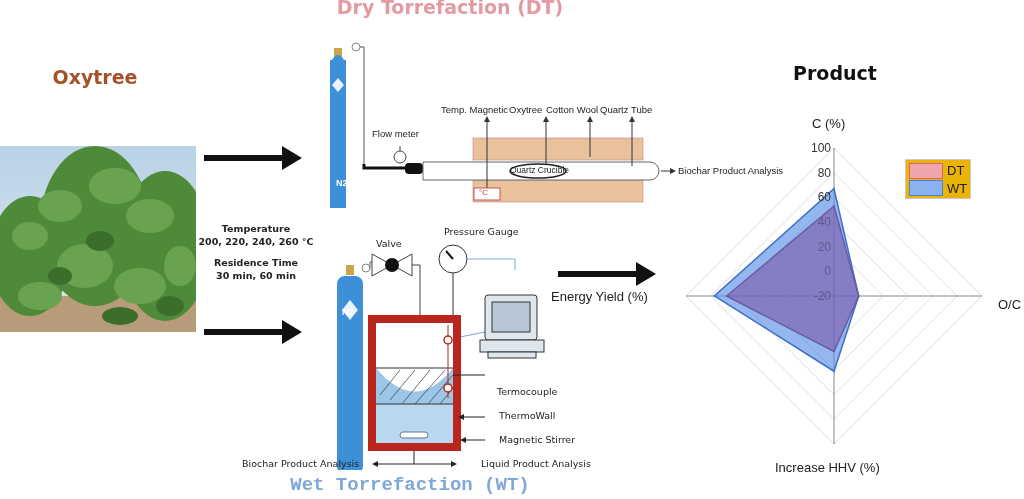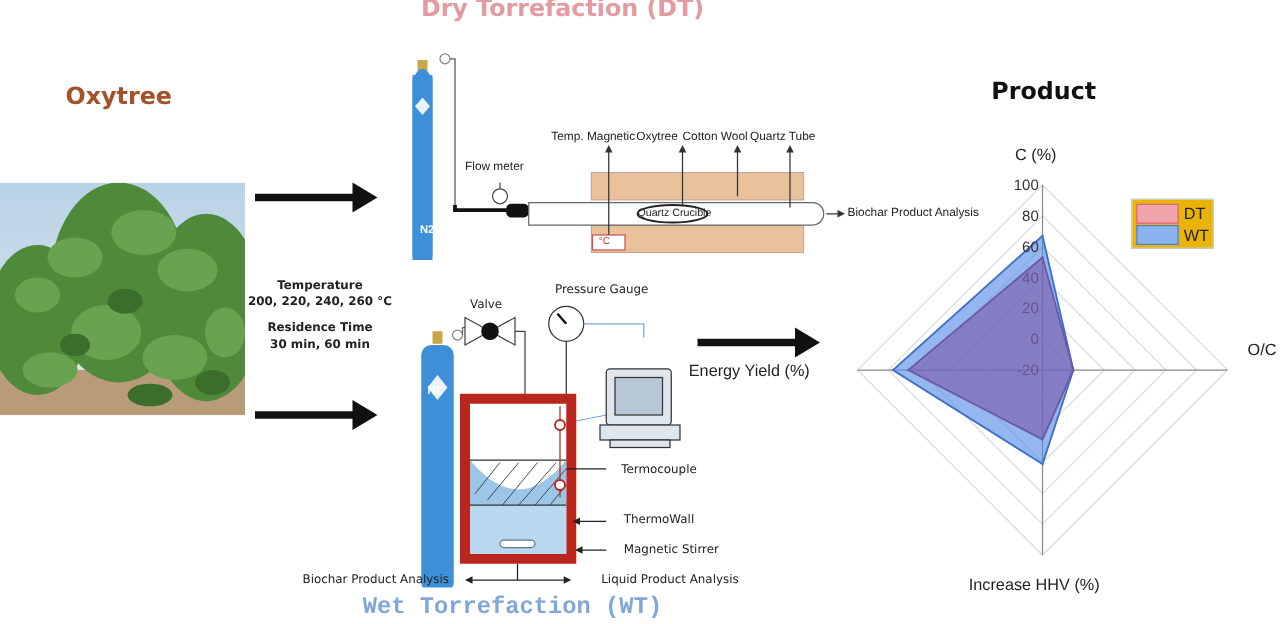--- a/index.html
+++ b/index.html
@@ -171,21 +171,21 @@
   <g>
     <rect x="165" y="75" width="52" height="45" rx="3" fill="#dfe6ec" stroke="#333"></rect>
     <rect x="172" y="82" width="38" height="30" fill="#b8c7d6" stroke="#333"></rect>
     <rect x="160" y="120" width="64" height="12" fill="#dfe6ec" stroke="#333"></rect>
     <rect x="168" y="132" width="48" height="6" fill="#dfe6ec" stroke="#333"></rect>
   </g>
 </svg>
 <div class="abs small" style="left:342px;top:307px;color:#fff;font-size:9px;font-weight:bold">N2</div>
 <div class="abs smallw" style="left:376px;top:238px">Valve</div>
 <div class="abs smallw" style="left:444px;top:226px">Pressure Gauge</div>
-<div class="abs smallw" style="left:497px;top:370px">Termocouple</div>
+<div class="abs smallw" style="left:497px;top:386px">Termocouple</div>
 <div class="abs smallw" style="left:499px;top:410px">ThermoWall</div>
 <div class="abs smallw" style="left:499px;top:434px">Magnetic Stirrer</div>
 <div class="abs smallw" style="left:242px;top:458px">Biochar Product Analysis</div>
 <div class="abs smallw" style="left:481px;top:458px">Liquid Product Analysis</div>
 
 <svg class="abs" style="left:556px;top:260px" width="110" height="30">
   <rect x="2" y="11" width="80" height="6" fill="#111"></rect>
   <polygon points="80,2 100,14 80,26" fill="#111"></polygon>
 </svg>
 
@@ -213,21 +213,21 @@
     <text x="831" y="152" text-anchor="end" font-size="12" fill="#333" font-family="Liberation Sans, sans-serif">100</text>
     <text x="831" y="176.66666666666666" text-anchor="end" font-size="12" fill="#333" font-family="Liberation Sans, sans-serif">80</text>
     <text x="831" y="201.33333333333334" text-anchor="end" font-size="12" fill="#333" font-family="Liberation Sans, sans-serif">60</text>
     <text x="831" y="226" text-anchor="end" font-size="12" fill="rgba(70,60,110,0.6)" font-family="Liberation Sans, sans-serif">40</text>
     <text x="831" y="250.66666666666669" text-anchor="end" font-size="12" fill="rgba(70,60,110,0.6)" font-family="Liberation Sans, sans-serif">20</text>
     <text x="831" y="275.3333333333333" text-anchor="end" font-size="12" fill="rgba(70,60,110,0.6)" font-family="Liberation Sans, sans-serif">0</text>
     <text x="831" y="300" text-anchor="end" font-size="12" fill="rgba(70,60,110,0.6)" font-family="Liberation Sans, sans-serif">-20</text>
   </svg>
 
 <div class="abs axis-label" style="left:812px;top:116px">C (%)</div>
-<div class="abs axis-label" style="left:998px;top:272px">O/C</div>
+<div class="abs axis-label" style="left:998px;top:297px">O/C</div>
 <div class="abs axis-label" style="left:775px;top:460px">Increase HHV (%)</div>
 <div class="abs axis-label" style="left:551px;top:289px">Energy Yield (%)</div>
 
 <div class="abs" style="left:905px;top:159px;border:1px solid #ccc;background:#eab308;padding:2px 3px;">
   <div style="display:flex;align-items:center;height:17px">
     <span style="display:inline-block;width:32px;height:14px;background:#f0a4ab;border:1px solid #d66"></span>
     <span style="font-size:13px;margin-left:4px;color:#222">DT</span>
   </div>
   <div style="display:flex;align-items:flex-end;height:17px">
     <span style="display:inline-block;width:32px;height:14px;background:#89b2ef;border:1px solid #4d7fd0"></span>

